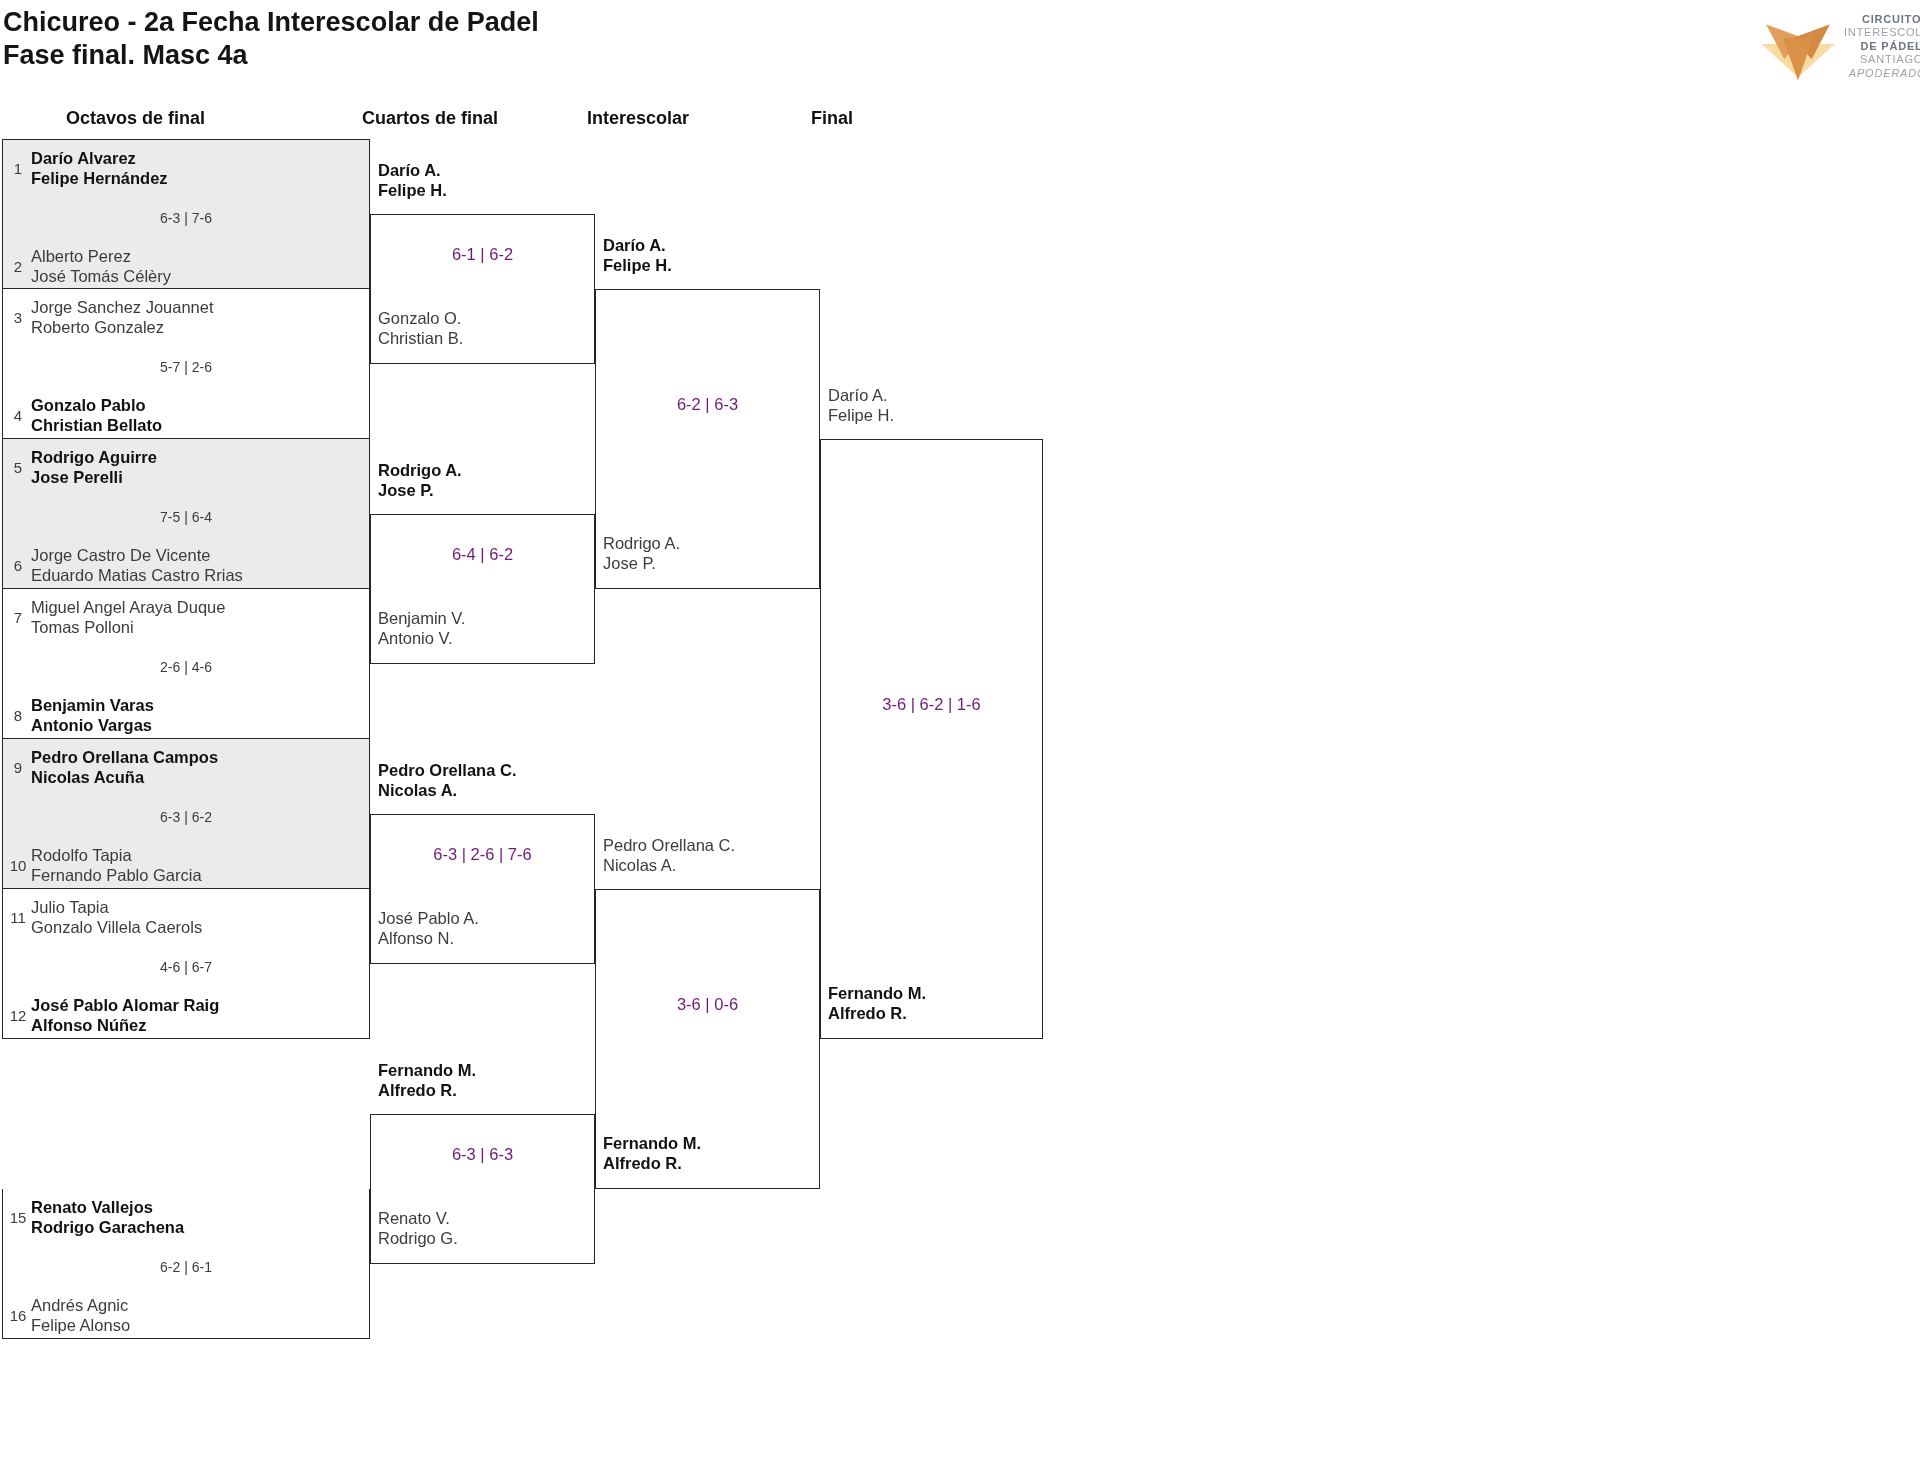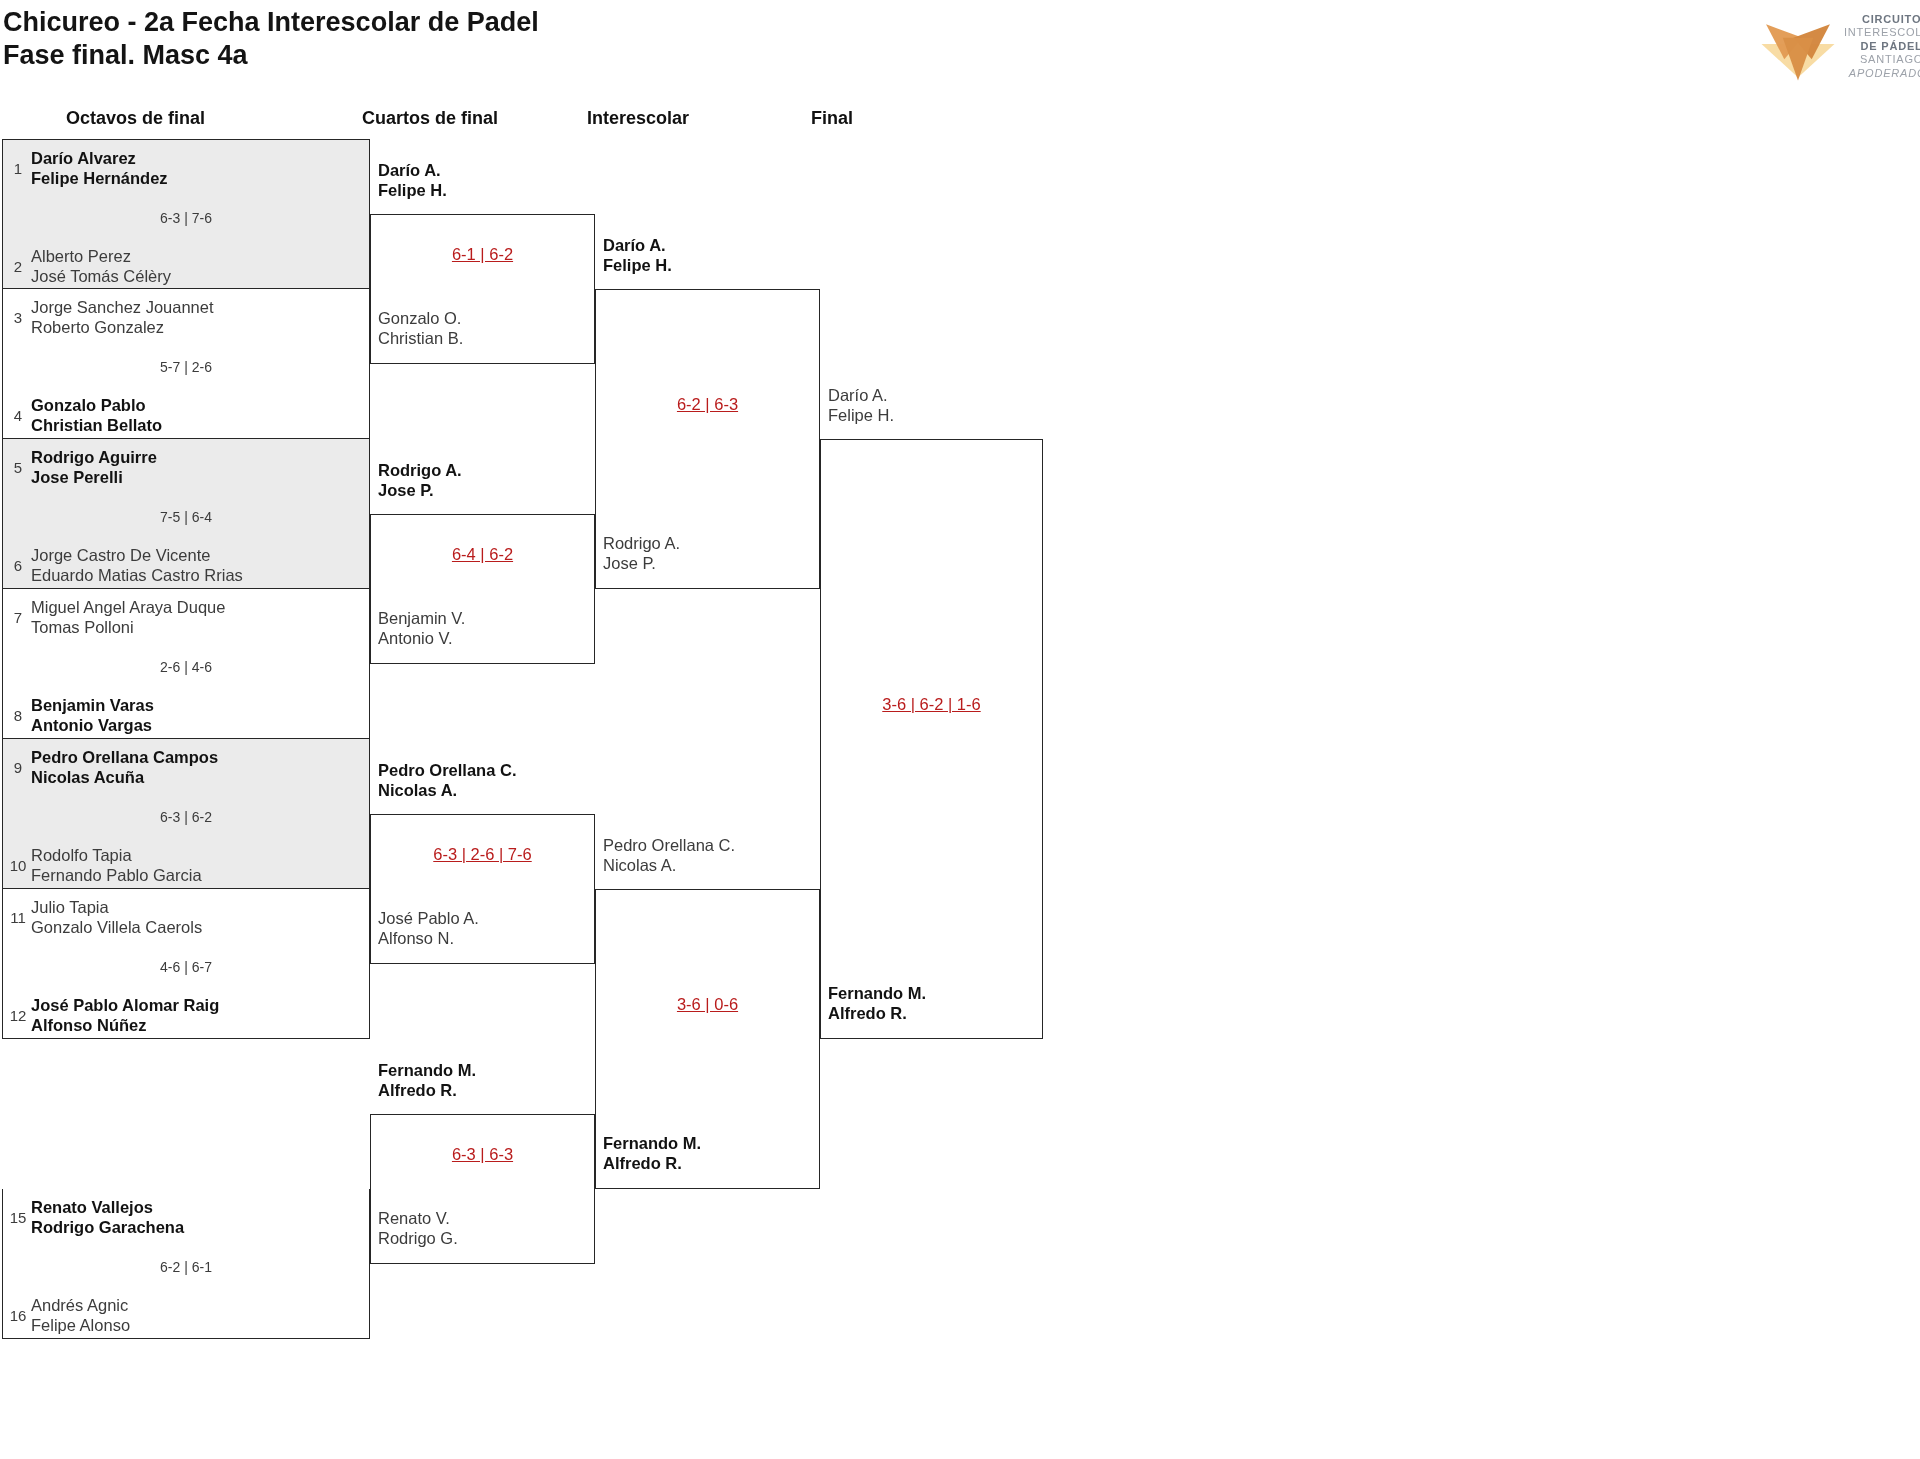--- a/index.html
+++ b/index.html
@@ -34,21 +34,21 @@
 
   
   .match{position:absolute;box-sizing:border-box;border:1.3px solid #262626;overflow:visible;background:transparent;}
   .qf{left:370px;width:225px;height:150px;}
   .sf{left:595px;width:225px;height:300px;}
   .fin{left:820px;width:223px;height:600px;}
   .adv{position:absolute;left:7px;height:40px;}
   .advA{top:-55px;} .advB{bottom:15px;margin-top:32px;}
   .adv .names{position:static;}
   .rscore{position:absolute;left:0;width:100%;top:calc(50% - 45px);text-align:center;
-          font-size:16.5px;line-height:20px;color:#b91c1c;text-decoration:underline;}
+          font-size:16.5px;line-height:20px;color:#701a75;}
 </style>
 </head>
 <body>
 
 <div class="page">
 
   <div class="title">
     <div>Chicureo - 2a Fecha Interescolar de Padel</div>
     <div>Fase final. Masc 4a</div>
   </div>

